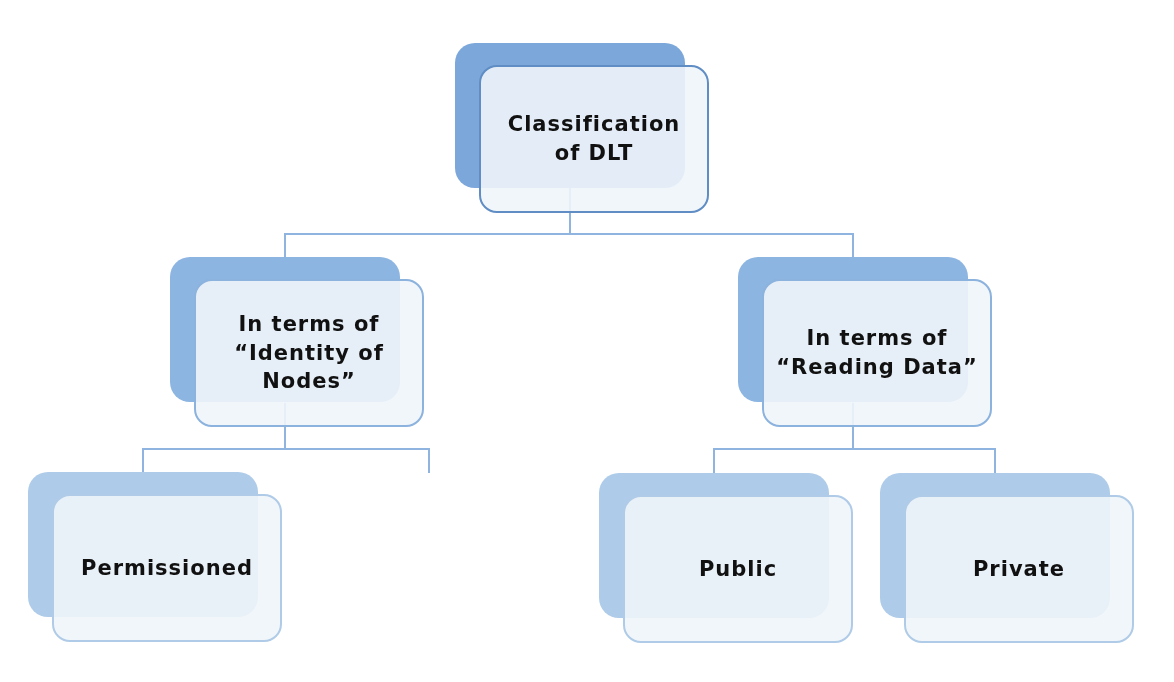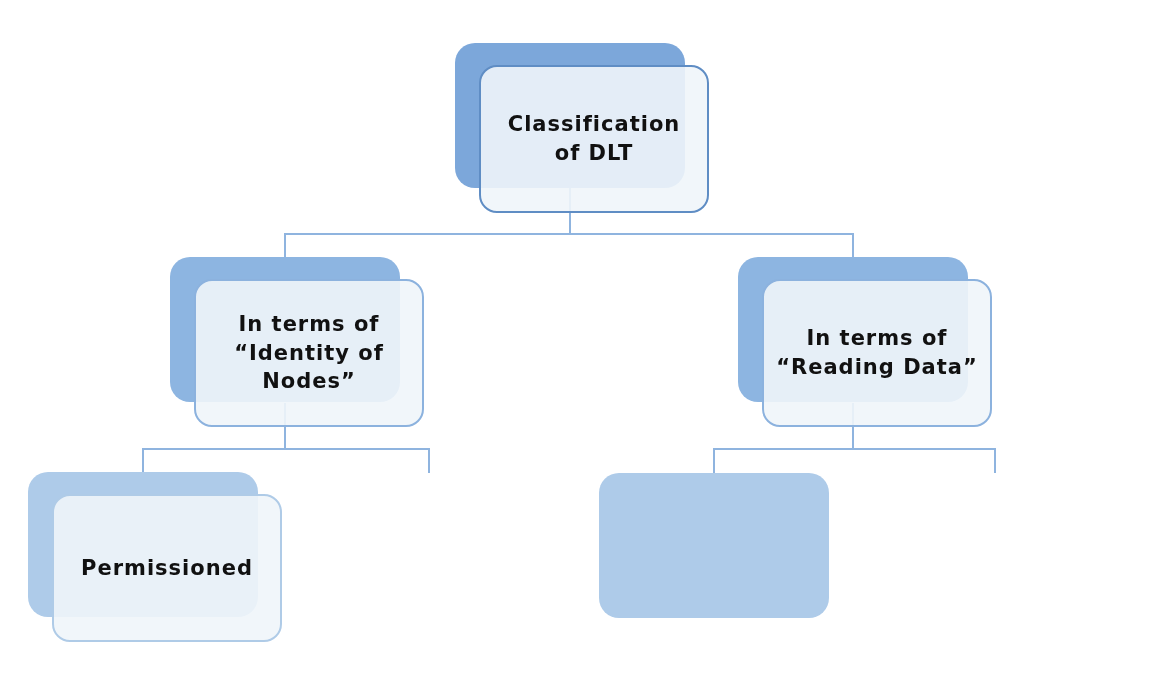--- a/index.html
+++ b/index.html
@@ -89,16 +89,25 @@
   <div class="node lvl3" style="left:28px; top:472px;">
     <div class="shadow"></div>
     <div class="face">
       <span class="label">Permissioned</span>
     </div>
   </div>
 
 
   <div class="node lvl3" style="left:599px; top:473px;">
     <div class="shadow"></div>
+    <div class="face">
+      <span class="label">Public</span>
+    </div>
   </div>
 
+  <div class="node lvl3" style="left:880px; top:473px;">
+    <div class="shadow"></div>
+    <div class="face">
+      <span class="label">Private</span>
+    </div>
+  </div>
 
 </div>
 
 </body></html>

